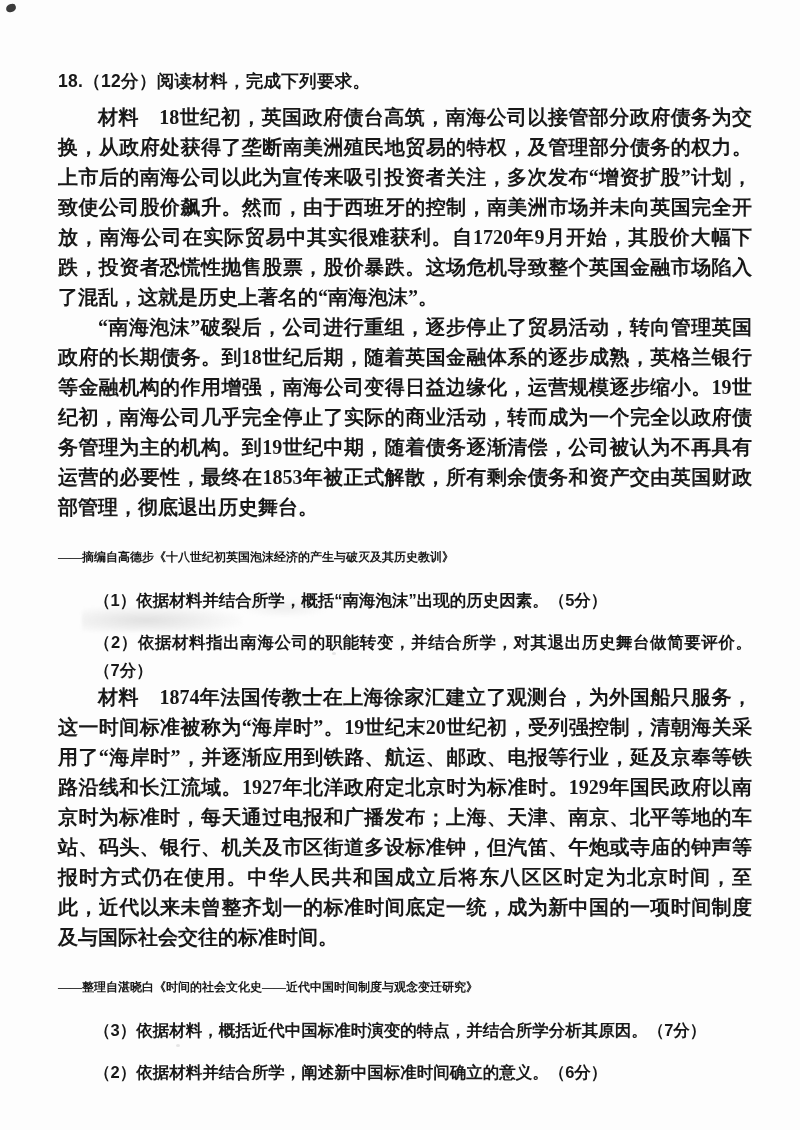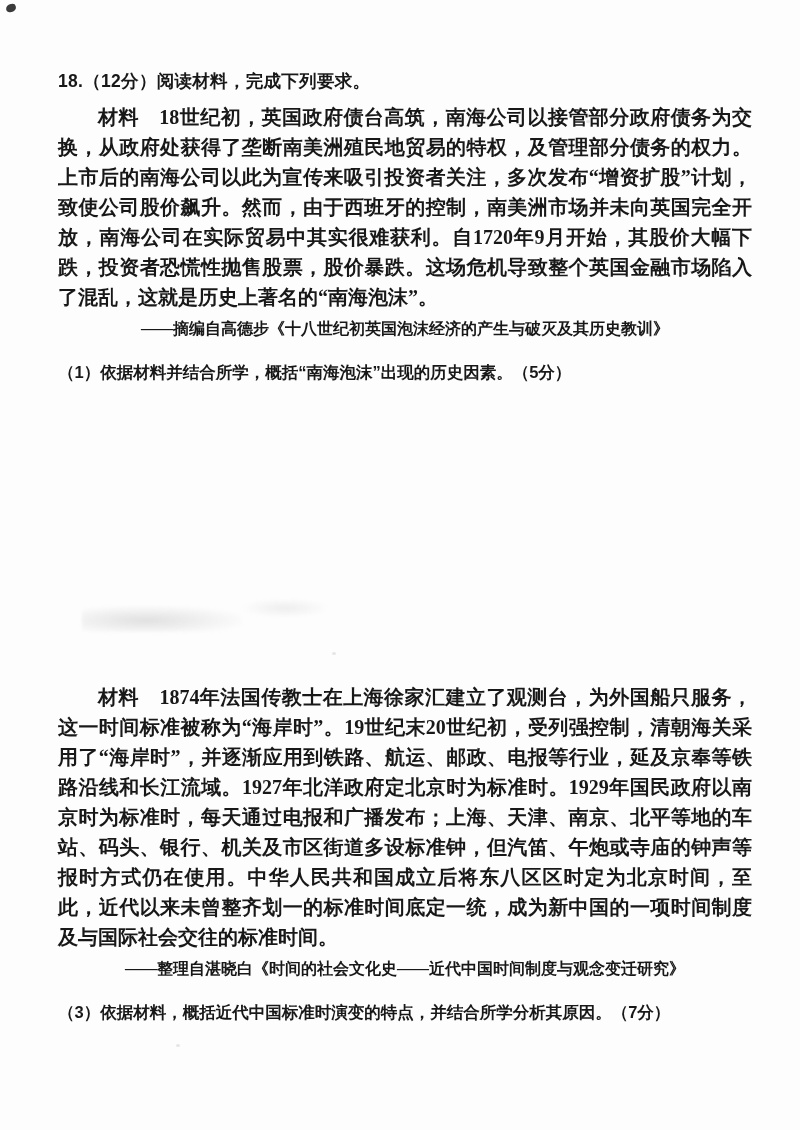--- a/index.html
+++ b/index.html
@@ -77,56 +77,60 @@
     margin: 0;
     font-weight: 700;
     font-size: 20px;
     line-height: 30px;
     text-align: justify;
     text-justify: inter-ideograph;
     text-indent: 2em;
   }
   .attribution {
     font-weight: 700;
-    font-size: 16px;
+    font-size: 12px;
     line-height: 30px;
-    text-align: center;
-    margin-top: 2px;
+    text-align: left;
+    margin-top: 20px;
   }
   .subq {
     font-family: "Liberation Sans", "DejaVu Sans", sans-serif;
     font-weight: 700;
     font-size: 16.5px;
     line-height: 28px;
     margin-top: 14px;
     text-align: justify;
+    margin-left: 36px;
   }
 </style>
 </head>
 <body>
 
 <div class="page">
 
   <div class="speck"></div>
   <div class="smudge smudge-a"></div>
   <div class="smudge smudge-b"></div>
   <div class="dot dot-1"></div>
   <div class="dot dot-2"></div>
   <div class="dot dot-3"></div>
 
   <section id="q18" class="qblock">
     <div class="q-header">18.（12分）阅读材料，完成下列要求。</div>
     <div class="material">
       <p>材料　18世纪初，英国政府债台高筑，南海公司以接管部分政府债务为交换，从政府处获得了垄断南美洲殖民地贸易的特权，及管理部分债务的权力。上市后的南海公司以此为宣传来吸引投资者关注，多次发布“增资扩股”计划，致使公司股价飙升。然而，由于西班牙的控制，南美洲市场并未向英国完全开放，南海公司在实际贸易中其实很难获利。自1720年9月开始，其股价大幅下跌，投资者恐慌性抛售股票，股价暴跌。这场危机导致整个英国金融市场陷入了混乱，这就是历史上著名的“南海泡沫”。</p>
+      <p>“南海泡沫”破裂后，公司进行重组，逐步停止了贸易活动，转向管理英国政府的长期债务。到18世纪后期，随着英国金融体系的逐步成熟，英格兰银行等金融机构的作用增强，南海公司变得日益边缘化，运营规模逐步缩小。19世纪初，南海公司几乎完全停止了实际的商业活动，转而成为一个完全以政府债务管理为主的机构。到19世纪中期，随着债务逐渐清偿，公司被认为不再具有运营的必要性，最终在1853年被正式解散，所有剩余债务和资产交由英国财政部管理，彻底退出历史舞台。</p>
     </div>
     <div class="attribution">——摘编自高德步《十八世纪初英国泡沫经济的产生与破灭及其历史教训》</div>
     <div class="subq">（1）依据材料并结合所学，概括“南海泡沫”出现的历史因素。（5分）</div>
+    <div class="subq">（2）依据材料指出南海公司的职能转变，并结合所学，对其退出历史舞台做简要评价。（7分）</div>
   </section>
 
   <section id="q19" class="qblock">
     <div class="material">
       <p>材料　1874年法国传教士在上海徐家汇建立了观测台，为外国船只服务，这一时间标准被称为“海岸时”。19世纪末20世纪初，受列强控制，清朝海关采用了“海岸时”，并逐渐应用到铁路、航运、邮政、电报等行业，延及京奉等铁路沿线和长江流域。1927年北洋政府定北京时为标准时。1929年国民政府以南京时为标准时，每天通过电报和广播发布；上海、天津、南京、北平等地的车站、码头、银行、机关及市区街道多设标准钟，但汽笛、午炮或寺庙的钟声等报时方式仍在使用。中华人民共和国成立后将东八区区时定为北京时间，至此，近代以来未曾整齐划一的标准时间底定一统，成为新中国的一项时间制度及与国际社会交往的标准时间。</p>
     </div>
     <div class="attribution">——整理自湛晓白《时间的社会文化史——近代中国时间制度与观念变迁研究》</div>
     <div class="subq">（3）依据材料，概括近代中国标准时演变的特点，并结合所学分析其原因。（7分）</div>
+    <div class="subq">（2）依据材料并结合所学，阐述新中国标准时间确立的意义。（6分）</div>
   </section>
 
 </div>
 
 </body></html>

